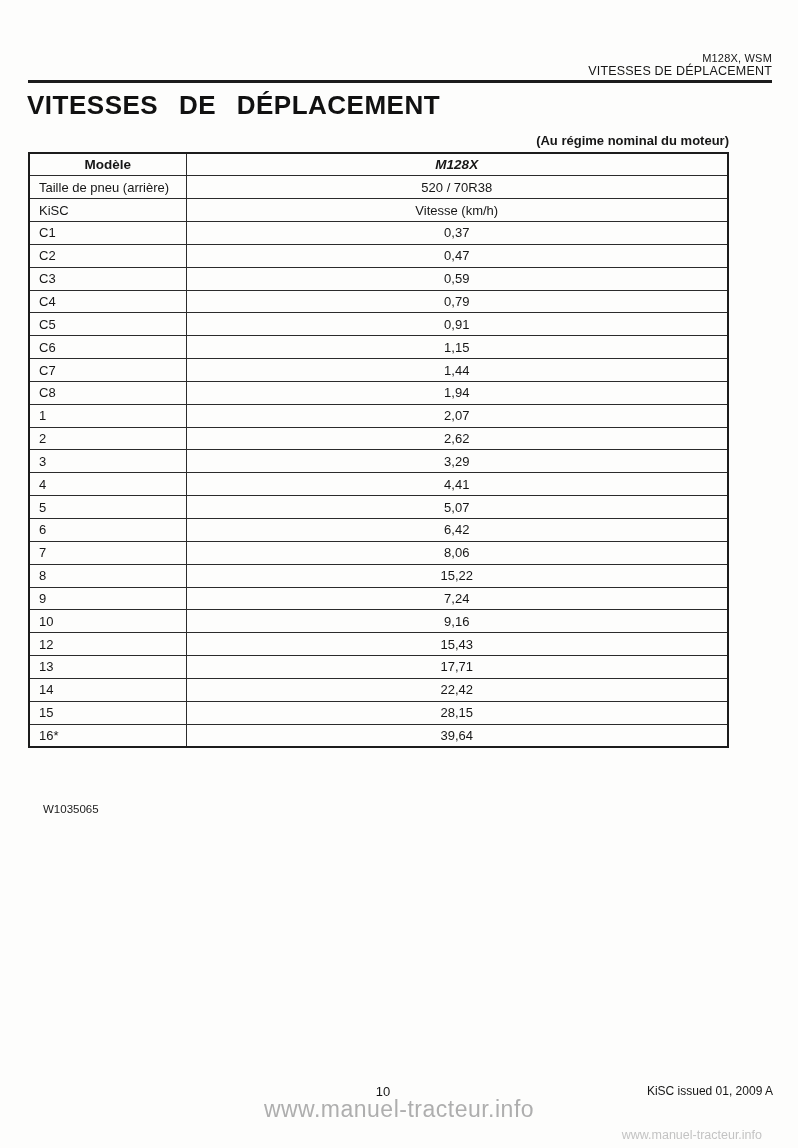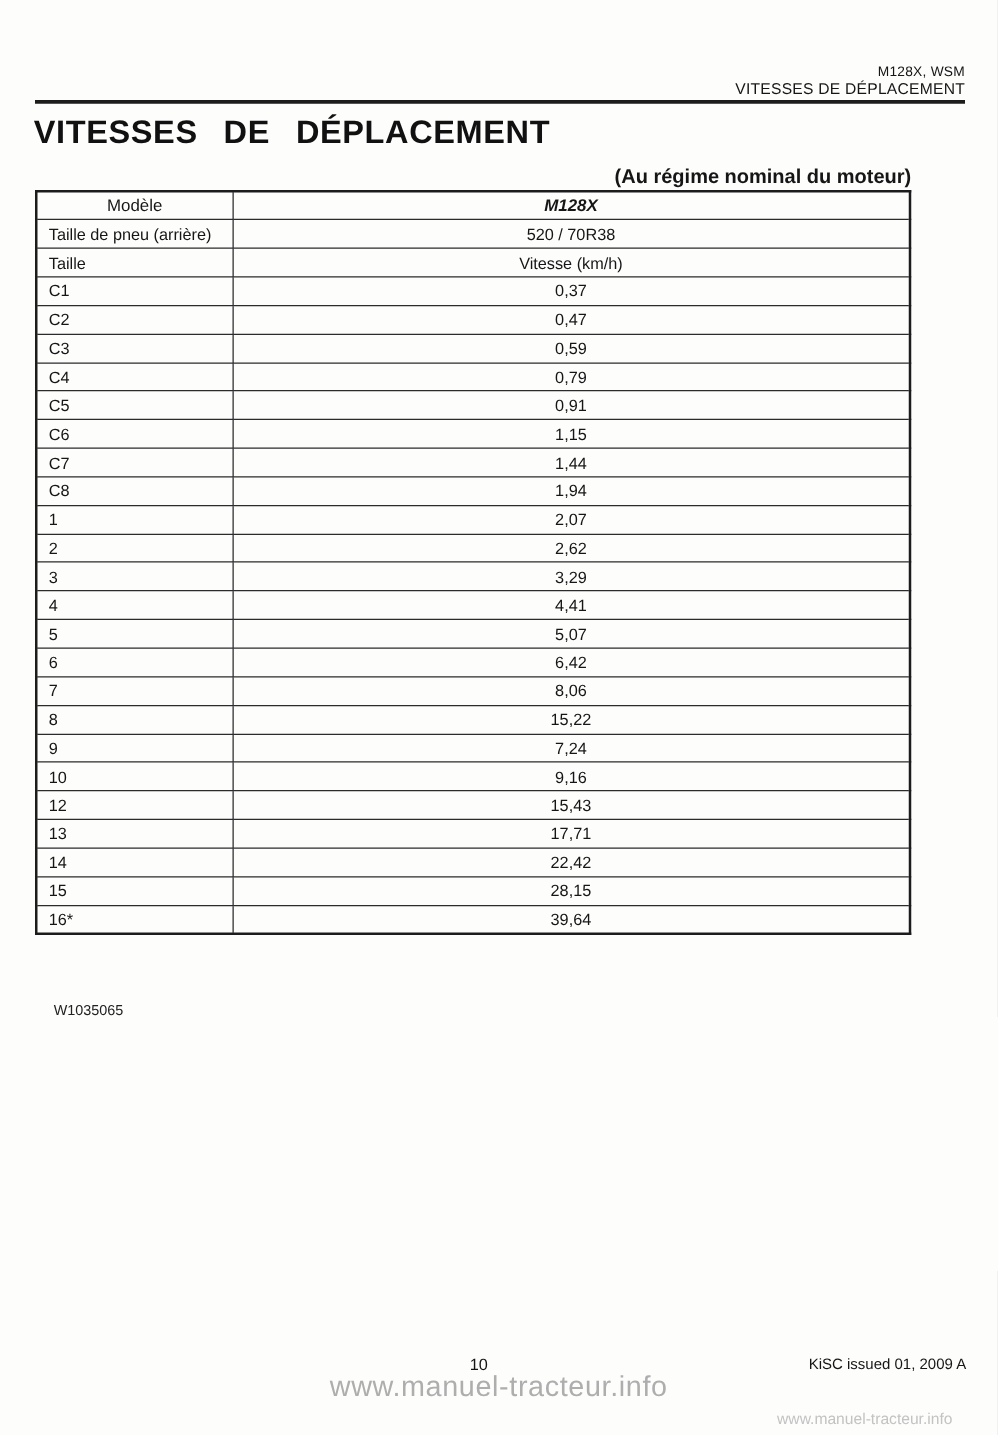--- a/index.html
+++ b/index.html
@@ -44,21 +44,21 @@
   }
 
   
   .table-note {
     position: absolute;
     left: 28px;
     width: 701px;
     top: 133px;
     text-align: right;
     font-weight: bold;
-    font-size: 16px;
+    font-size: 13px;
   }
 
   
   table.speed-table {
     position: absolute;
     left: 28px;
     top: 152px;
     width: 701px;
     border-collapse: collapse;
     table-layout: fixed;
@@ -69,21 +69,21 @@
     box-sizing: border-box;
     border: 1px solid #2b2b2b;
     height: 22.85px;
     padding: 0 9px;
     vertical-align: middle;
     overflow: hidden;
     white-space: nowrap;
   }
   .speed-table .col-label { width: 157px; text-align: left; font-weight: normal; }
   .speed-table .col-value { text-align: center; font-weight: normal; }
-  .speed-table thead th.col-label { text-align: center; font-weight: normal; font-size: 13.5px; }
+  .speed-table thead th.col-label { text-align: center; font-weight: bold; font-size: 13.5px; }
   .speed-table thead th.col-value { font-weight: bold; font-size: 13.5px; font-style: italic; }
 
   
   .footnotes {
     position: absolute;
     left: 28px;
     top: 771px;
     font-size: 13px;
     line-height: 16.5px;
   }
@@ -153,21 +153,21 @@
         <th class="col-label">Modèle</th>
         <th class="col-value">M128X</th>
       </tr>
     </thead>
     <tbody id="table-body">
         <tr>
           <td class="col-label">Taille de pneu (arrière)</td>
           <td class="col-value">520 / 70R38</td>
         </tr>
         <tr>
-          <td class="col-label">Taille</td>
+          <td class="col-label">KiSC</td>
           <td class="col-value">Vitesse (km/h)</td>
         </tr>
         <tr>
           <td class="col-label">C1</td>
           <td class="col-value">0,37</td>
         </tr>
         <tr>
           <td class="col-label">C2</td>
           <td class="col-value">0,47</td>
         </tr>

